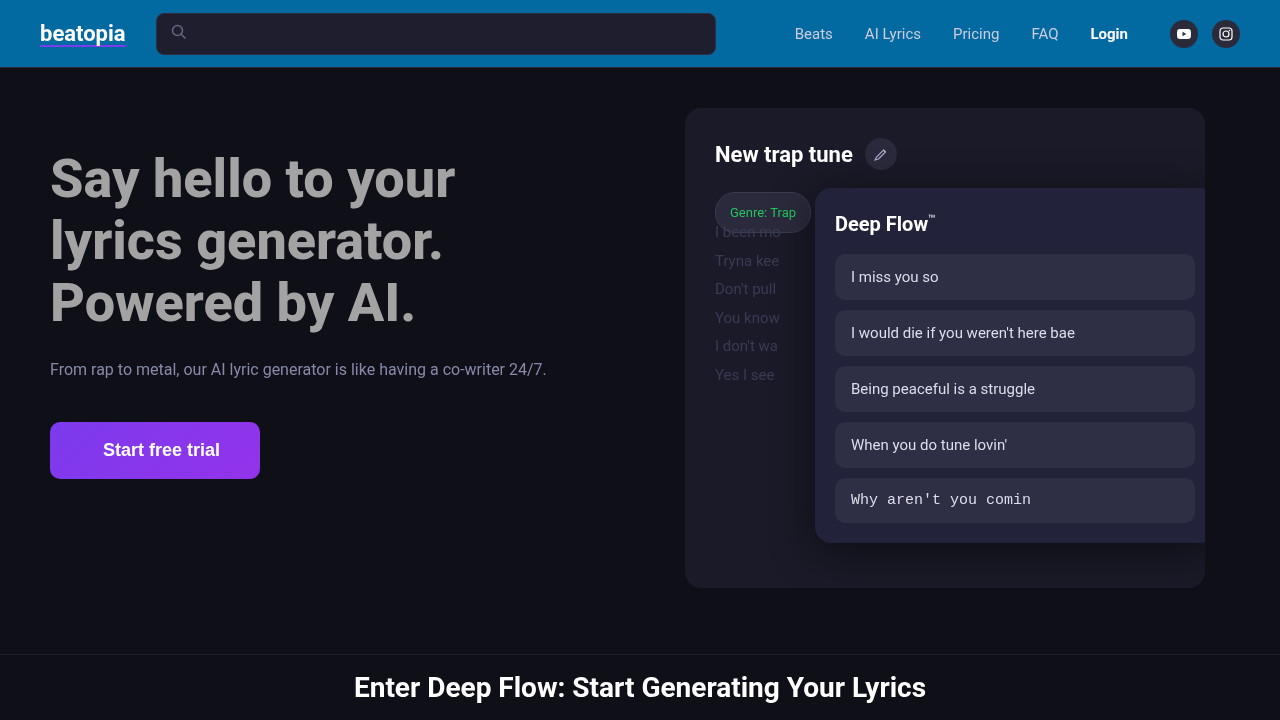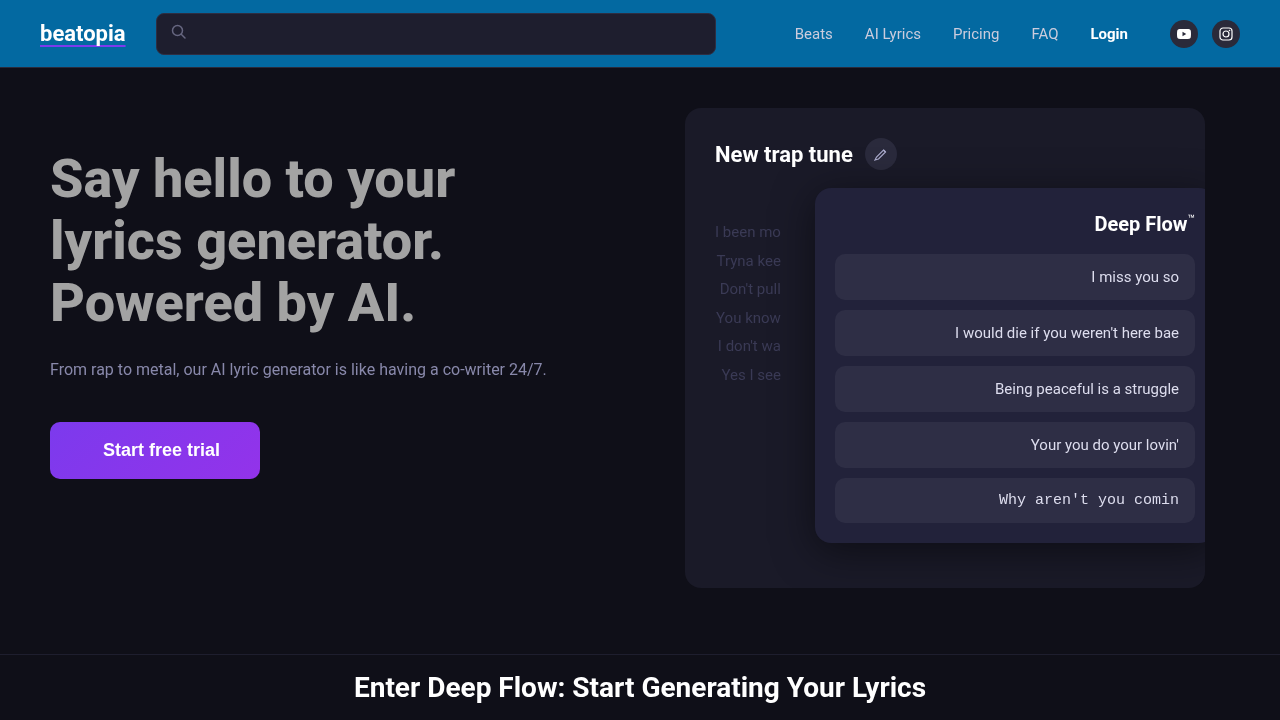--- a/index.html
+++ b/index.html
@@ -151,21 +151,20 @@
     }
 
     
     .card-area {
       flex: 1;
       display: flex;
       align-items: flex-start;
       justify-content: center;
       padding: 40px 40px 0 0;
       position: relative;
-      text-align: right;
     }
 
     .main-card {
       background: #1a1a28;
       border-radius: 16px;
       width: 520px;
       padding: 30px 30px 0 30px;
       position: relative;
       overflow: hidden;
       min-height: 480px;
@@ -342,21 +341,21 @@
 
       
       <div class="deep-flow-overlay">
         <div class="deep-flow-title">
           <span>Deep Flow</span><sup>™</sup>
         </div>
 
         <div class="lyric-option">I miss you so</div>
         <div class="lyric-option">I would die if you weren't here bae</div>
         <div class="lyric-option">Being peaceful is a struggle</div>
-        <div class="lyric-option">Your you do your lovin'</div>
+        <div class="lyric-option">When you do tune lovin'</div>
         <div class="lyric-option-partial">Why aren't you comin</div>
       </div>
 
     </div>
   </div>
 
 </div>
 
 <div style="position:absolute; bottom:0; left:0; right:0; background:#0f0f18; padding:16px 0; text-align:center; border-top:1px solid #1e1e2e;">
   <h2 style="font-size:28px; font-weight:700; color:#ffffff;">Enter Deep Flow: Start Generating Your Lyrics</h2>

